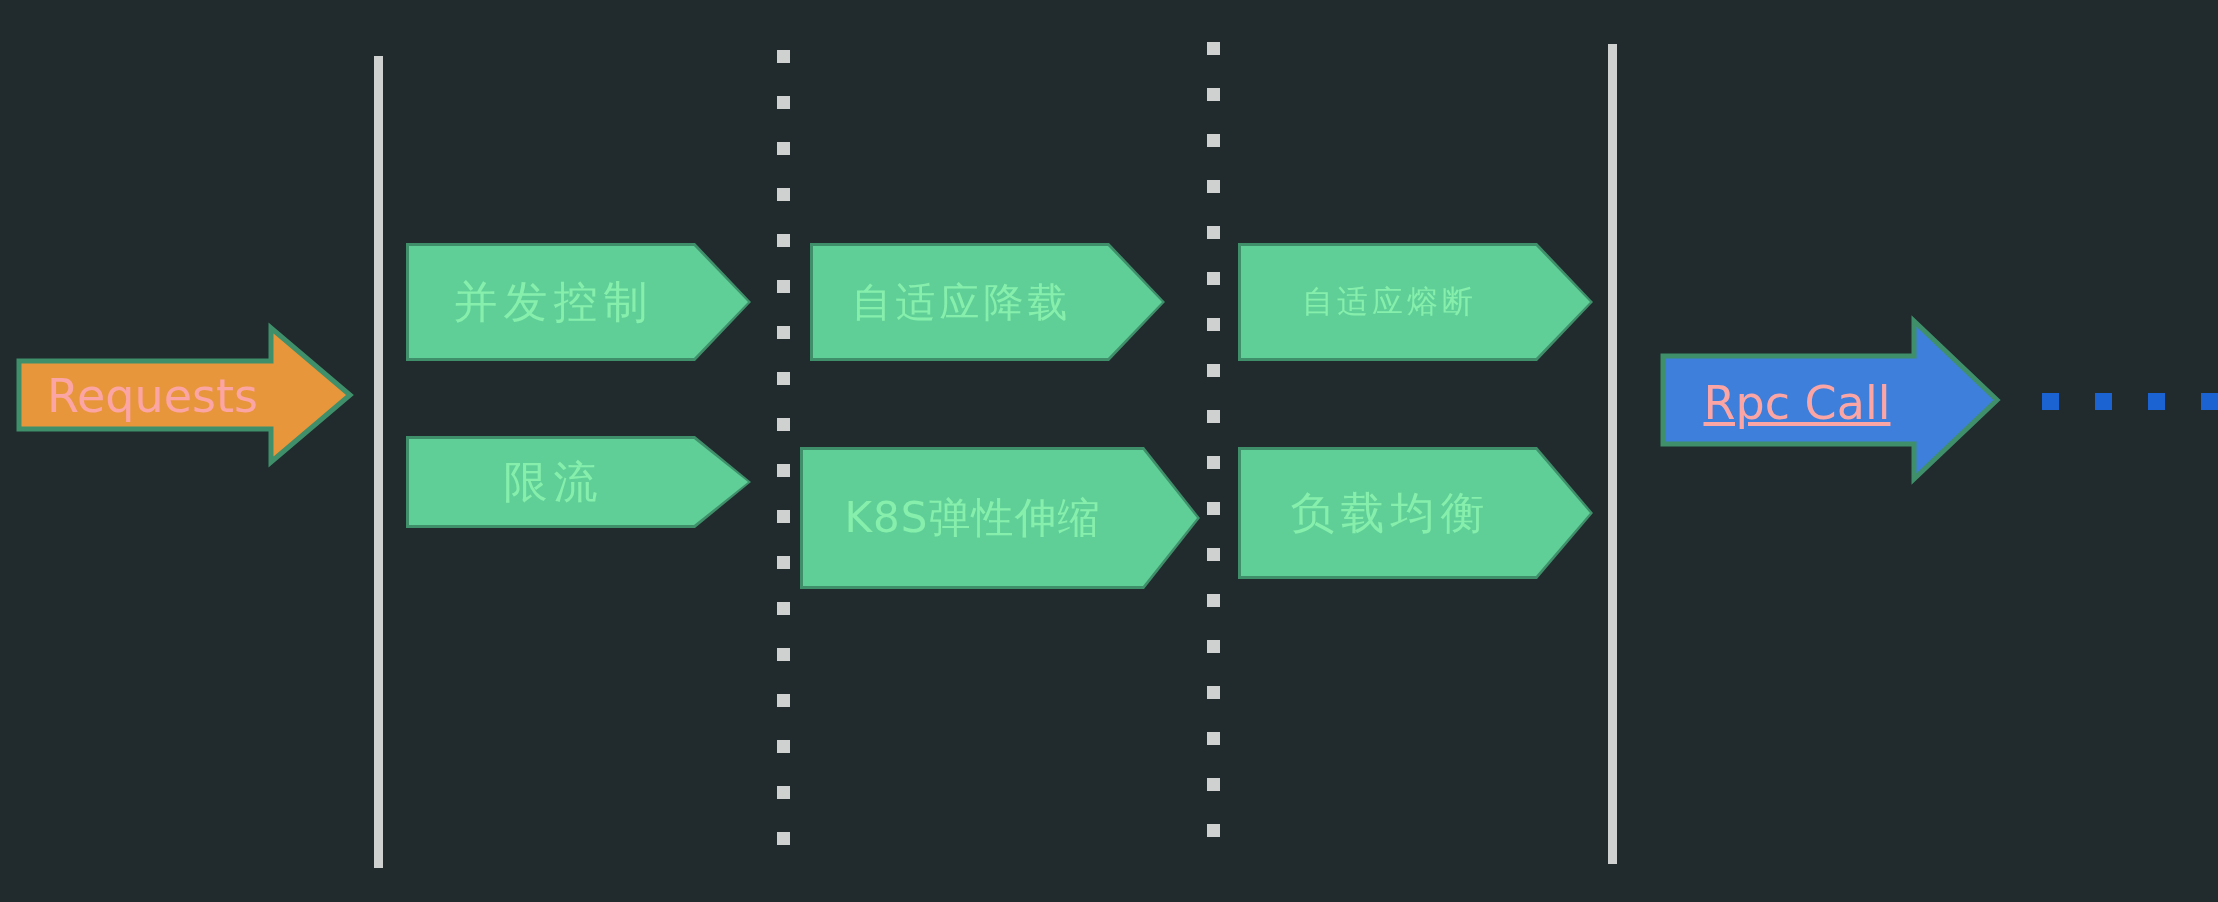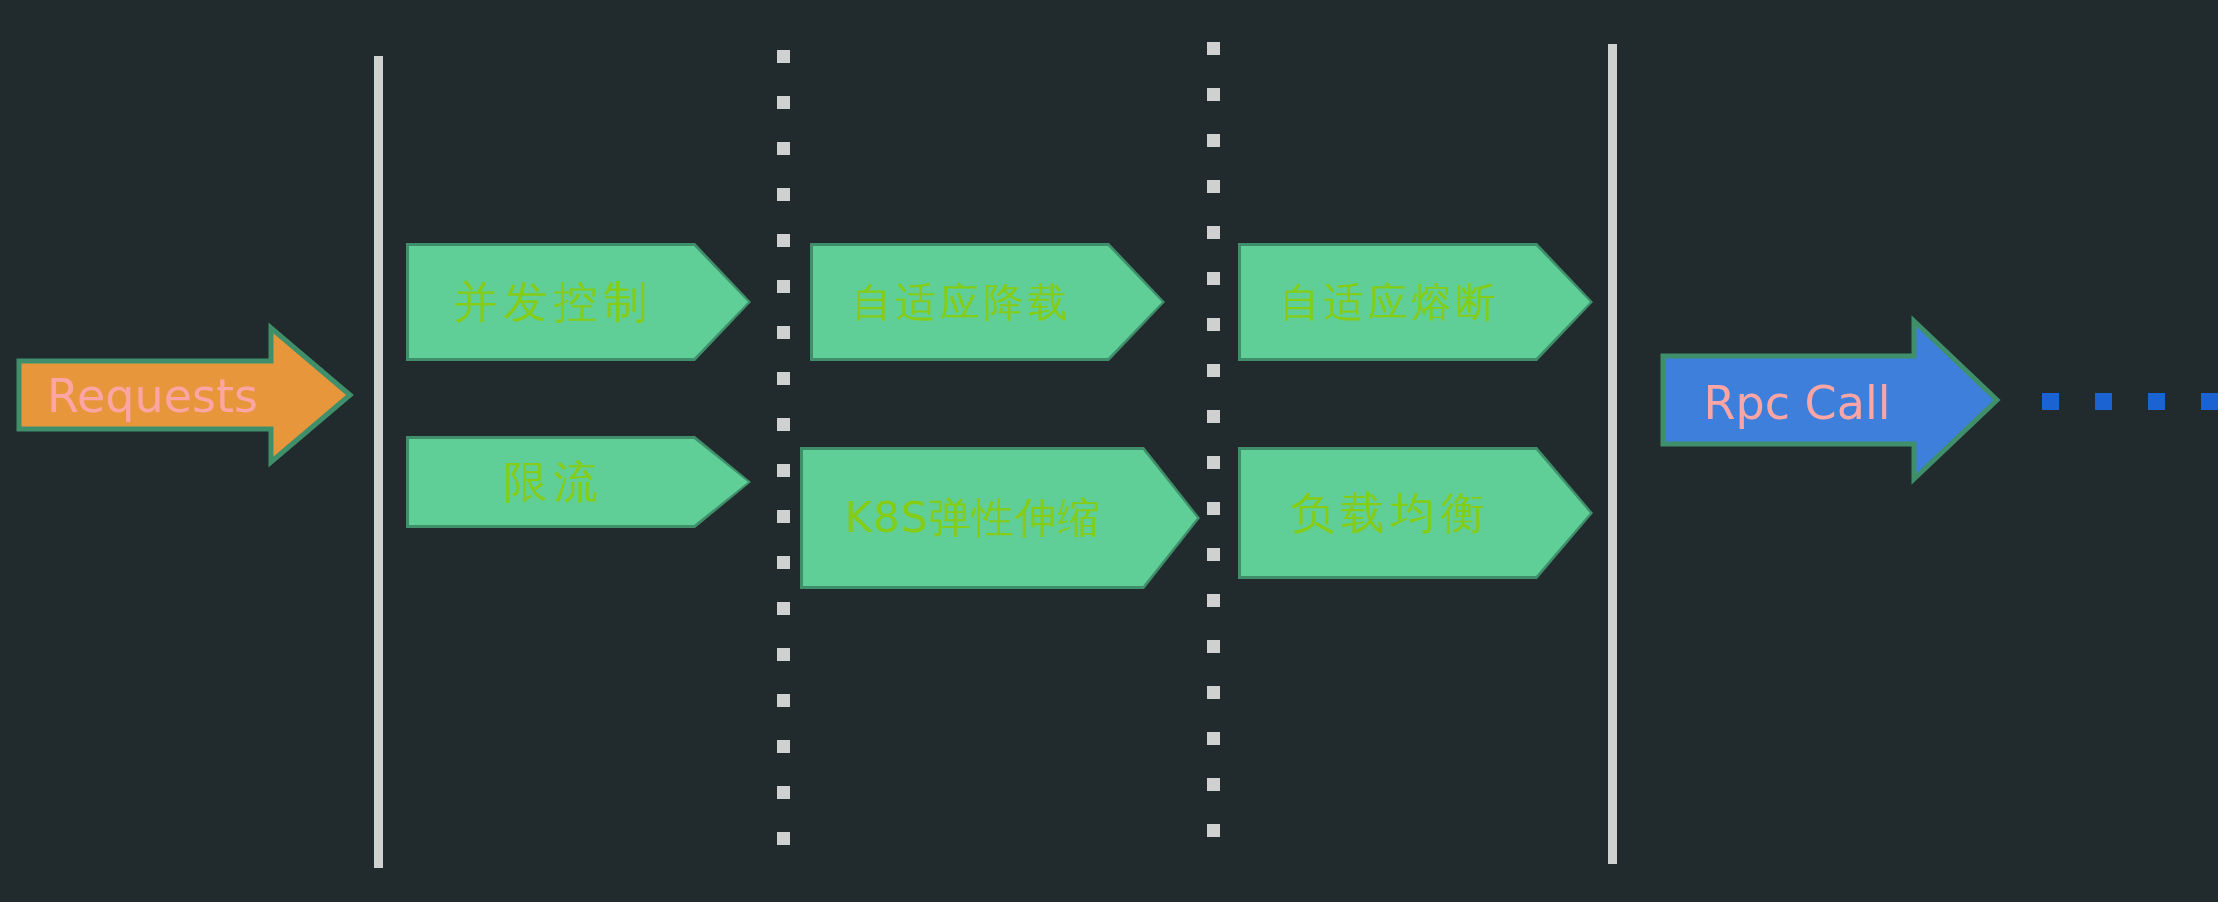--- a/index.html
+++ b/index.html
@@ -44,21 +44,21 @@
   }
   .chevron-label {
     position: absolute;
     top: 0;
     bottom: 0;
     left: 0;
     right: 56px;
     display: flex;
     align-items: center;
     justify-content: center;
-    color: #84cc16;
+    color: #86efac;
     font-family: "DejaVu Serif", serif;
     font-size: 44px;
     letter-spacing: 6px;
     text-indent: 6px;
     white-space: nowrap;
     pointer-events: none;
   }
   .chevron-label.sans {
     font-family: "DejaVu Sans", sans-serif;
     letter-spacing: 1px;
@@ -126,34 +126,34 @@
 
   <div style="position:absolute; left:800px; top:447px; width:400px; height:142px;">
     <div class="chevron-border" style="inset:0;"></div>
     <div class="chevron-fill"></div>
     <div class="chevron-label sans" style="font-size:42px;">K8S弹性伸缩</div>
   </div>
 
   <div style="position:absolute; left:1238px; top:243px; width:355px; height:118px;">
     <div class="chevron-border" style="inset:0;"></div>
     <div class="chevron-fill"></div>
-    <div class="chevron-label" style="font-size:40px; letter-spacing:4px; text-indent:4px;">自适应熔断</div>
+    <div class="chevron-label" style="font-size:31px; letter-spacing:4px; text-indent:4px;">自适应熔断</div>
   </div>
 
   <div style="position:absolute; left:1238px; top:447px; width:355px; height:132px;">
     <div class="chevron-border" style="inset:0;"></div>
     <div class="chevron-fill"></div>
     <div class="chevron-label">负载均衡</div>
   </div>
 
   <div class="block-arrow-wrap" style="left:1660px; top:318px; width:340px; height:164px;">
     <svg width="340" height="164" viewBox="0 0 340 164">
       <polygon points="3,38 254,38 254,3 337,82 254,161 254,126 3,126" fill="#3d7fdb" stroke="#3f8f6a" stroke-width="5" stroke-linejoin="miter"></polygon>
     </svg>
-    <div class="block-arrow-label" style="left:24px; top:58px; width:226px; text-align:center;">Rpc Call</div>
+    <div class="block-arrow-label" style="left:24px; top:58px; width:226px; text-align:center;text-decoration:underline;">Rpc Call</div>
   </div>
 
   <div class="dot-row" style="left:2042px; top:393px;">
     <div class="dot-sq"></div>
     <div class="dot-sq"></div>
     <div class="dot-sq"></div>
     <div class="dot-sq"></div>
   </div>
 
 </div>

